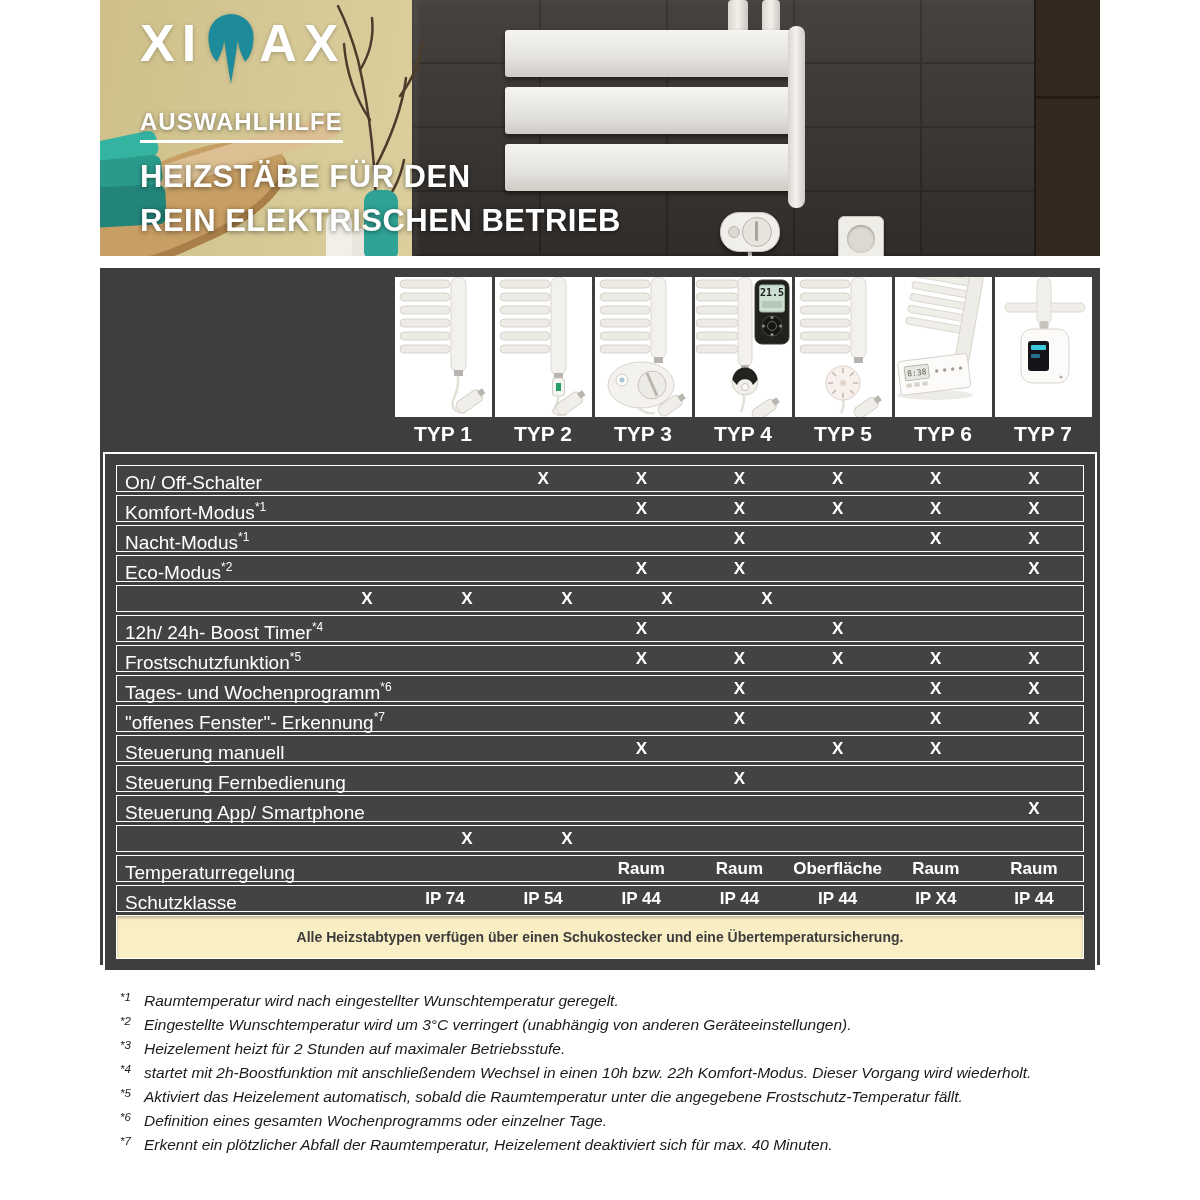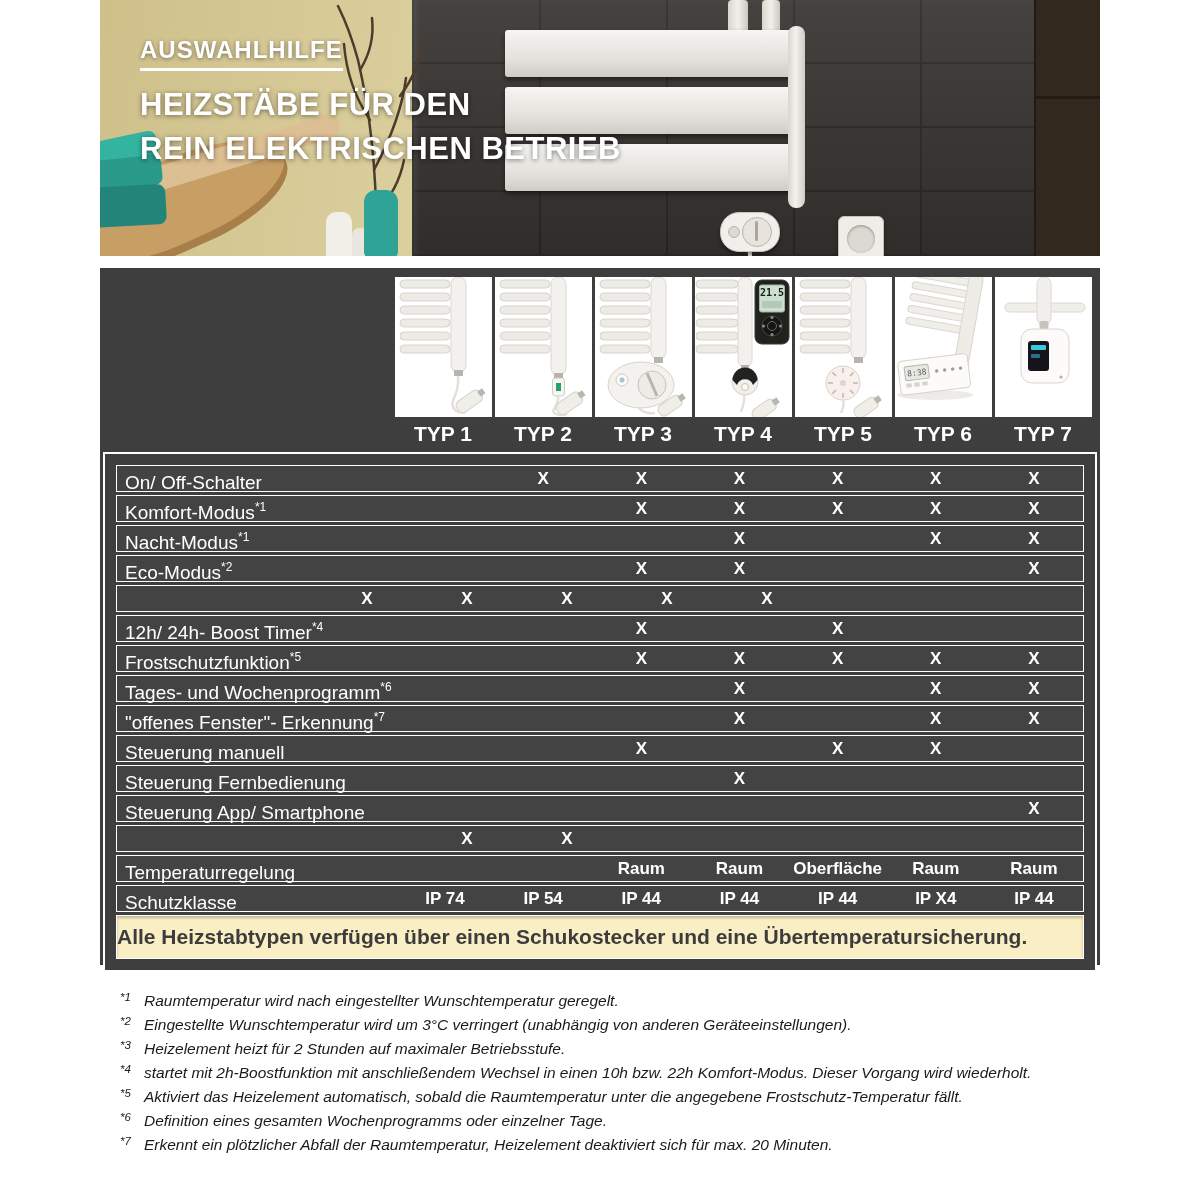--- a/index.html
+++ b/index.html
@@ -74,21 +74,21 @@
         font-size:21px;line-height:32px;}
 
   .frame{position:absolute;left:3px;top:184px;width:994px;box-sizing:border-box;
         border:2px solid #ffffff;padding:11px;background:#3e3e3e;}
   .frow{display:flex;height:25px;background:#434343;border:1px solid #ffffff;margin-bottom:3px;}
   .frow .lblcell{width:284px;box-sizing:border-box;padding-left:8px;color:#ffffff;font-size:19px;
         line-height:25px;white-space:nowrap;}
   .frow .lblcell sup{font-size:12px;position:relative;top:-1px;}
   .frow .cell{width:100px;text-align:center;color:#ffffff;font-weight:bold;font-size:17px;line-height:25px;}
   .banner{height:42px;border:1px solid #ffffff;background:#faefc4;color:#3c3c3c;font-weight:bold;
-        font-size:21px;line-height:42px;text-align:left;box-shadow:inset 0 2px 3px rgba(0,0,0,.25);}
+        font-size:14px;line-height:42px;text-align:center;box-shadow:inset 0 2px 3px rgba(0,0,0,.25);}
 
   
   .footnotes{position:absolute;left:120px;top:990px;width:980px;color:#1a1a1a;
         font-style:italic;font-size:15.5px;}
   .fn-line{display:flex;height:24px;line-height:22px;}
   .fn-sup{width:24px;flex:0 0 24px;font-size:11.5px;position:relative;top:-4px;}
   .fn-text{white-space:nowrap;}
 </style>
 </head>
 <body>
@@ -136,20 +136,27 @@
     </svg>
     <div class="heat-controller">
       <div class="hc-screw"></div>
       <div class="hc-dial"></div>
     </div>
     <div class="socket">
       <div class="socket-inner"></div>
     </div>
 
     <div class="hero-text">
+      <div class="logo">
+        <span>XI</span>
+        <svg class="logo-drop" viewBox="0 0 64 86">
+          <path fill="#1e8b9b" d="M32 84 C30.5 74 28 62 24 32 C22 44 18 52 15 57 C8 50 5 39 5 27 A27 27 0 0 1 59 27 C59 39 56 50 49 57 C46 52 42 44 40 32 C36 62 33.5 74 32 84 Z"></path>
+        </svg>
+        <span>AX</span>
+      </div>
       <div><span class="kicker">AUSWAHLHILFE</span></div>
       <div class="hero-title">
         <div>HEIZSTÄBE FÜR DEN</div>
         <div>REIN ELEKTRISCHEN BETRIEB</div>
       </div>
     </div>
   </div>
 
   <div class="panel">
 
@@ -511,20 +518,20 @@
       <div class="fn-line">
         <span class="fn-sup">*5</span>
         <span class="fn-text">Aktiviert das Heizelement automatisch, sobald die Raumtemperatur unter die angegebene Frostschutz-Temperatur fällt.</span>
       </div>
       <div class="fn-line">
         <span class="fn-sup">*6</span>
         <span class="fn-text">Definition eines gesamten Wochenprogramms oder einzelner Tage.</span>
       </div>
       <div class="fn-line">
         <span class="fn-sup">*7</span>
-        <span class="fn-text">Erkennt ein plötzlicher Abfall der Raumtemperatur, Heizelement deaktiviert sich für max. 20 Minuten.</span>
+        <span class="fn-text">Erkennt ein plötzlicher Abfall der Raumtemperatur, Heizelement deaktiviert sich für max. 40 Minuten.</span>
       </div>
       <div class="fn-line">
         <span class="fn-sup"></span>
       </div>
     </div>
 
 </div>
 
 </body></html>

